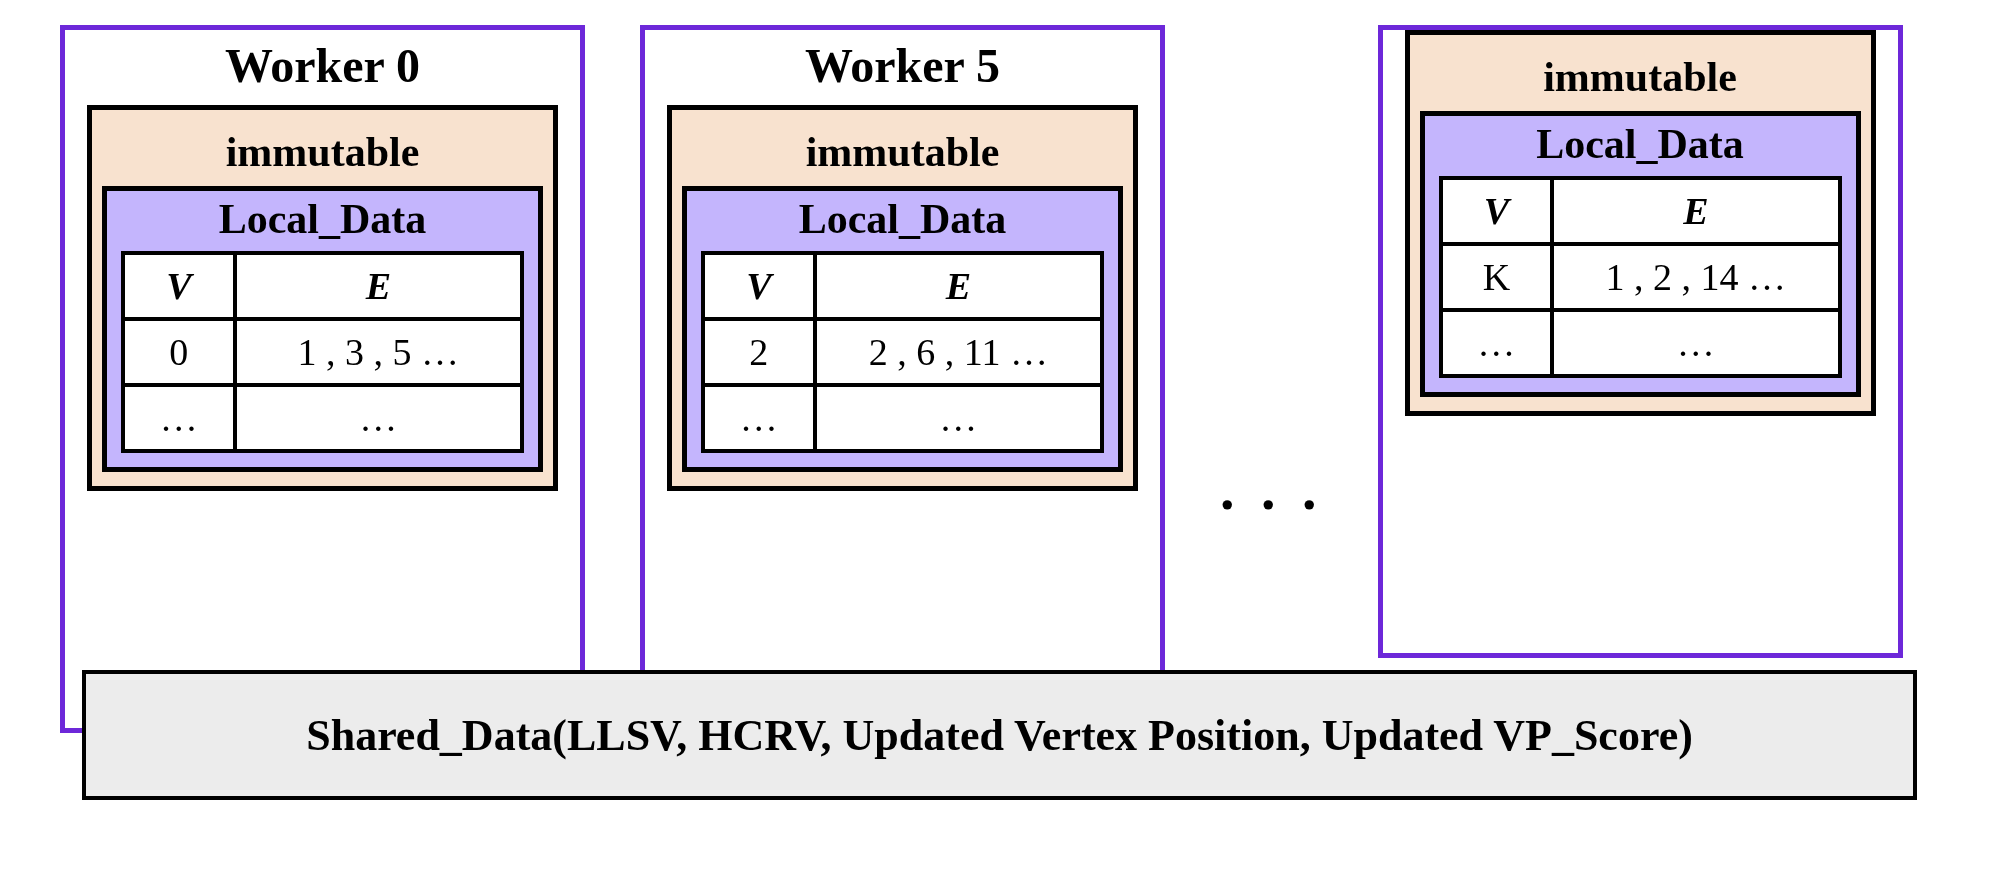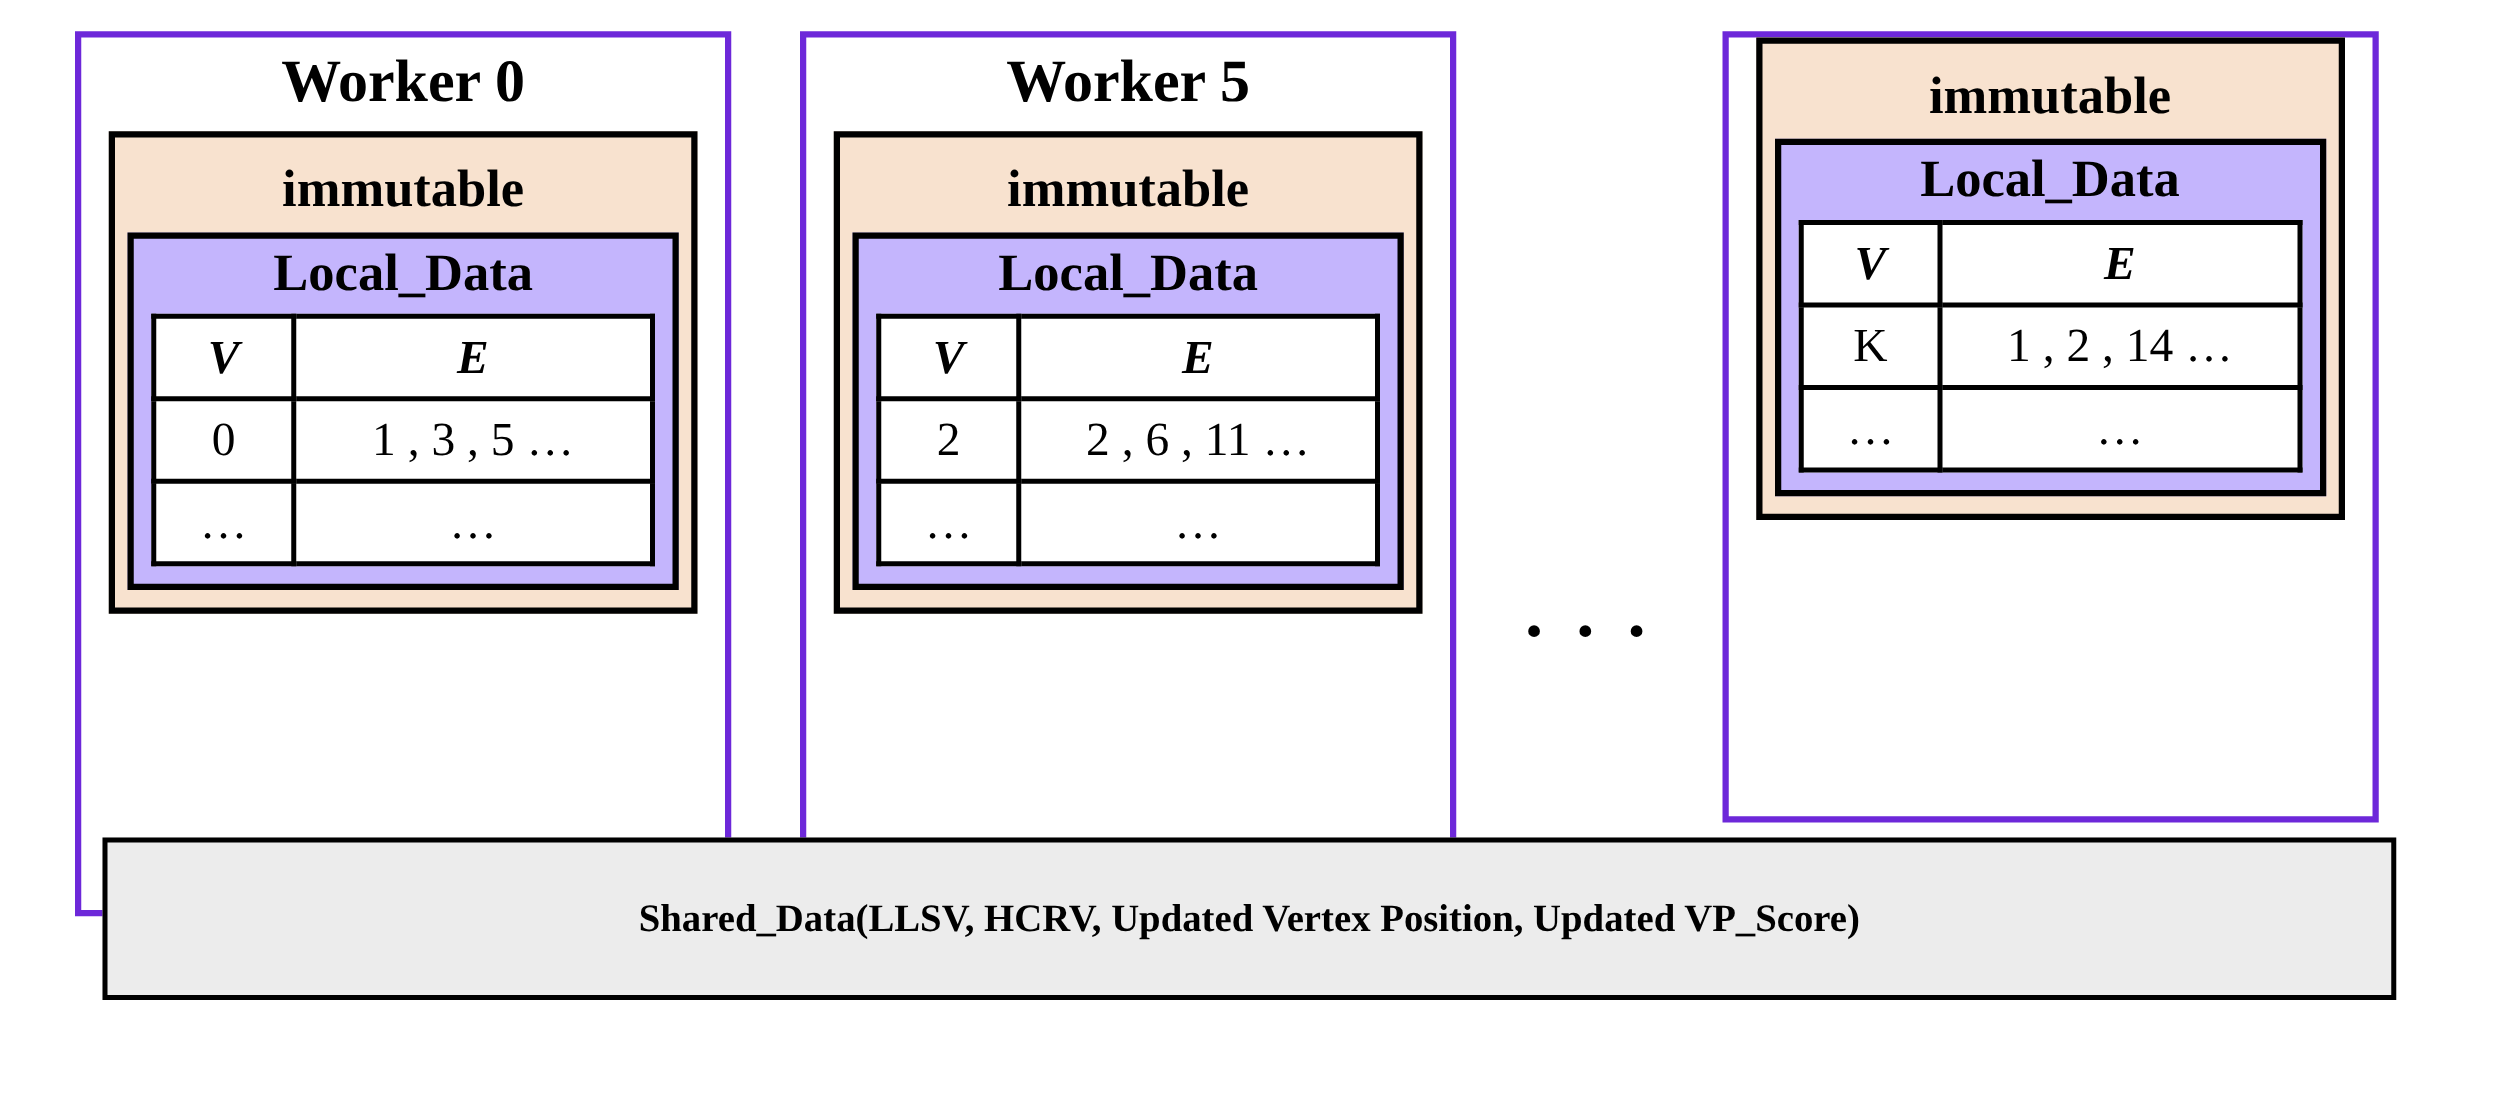--- a/index.html
+++ b/index.html
@@ -95,21 +95,21 @@
     top: 645px;
     width: 1835px;
     height: 130px;
     background: #ececec;
     border: 4px solid #000;
     display: flex;
     align-items: center;
     justify-content: center;
   }
   .shared-text {
-    font-size: 31px;
+    font-size: 44px;
     font-weight: bold;
     text-align: center;
   }
 
   
   .worker .spacer {
     height: 215px; 
   }
 </style>
 </head>

